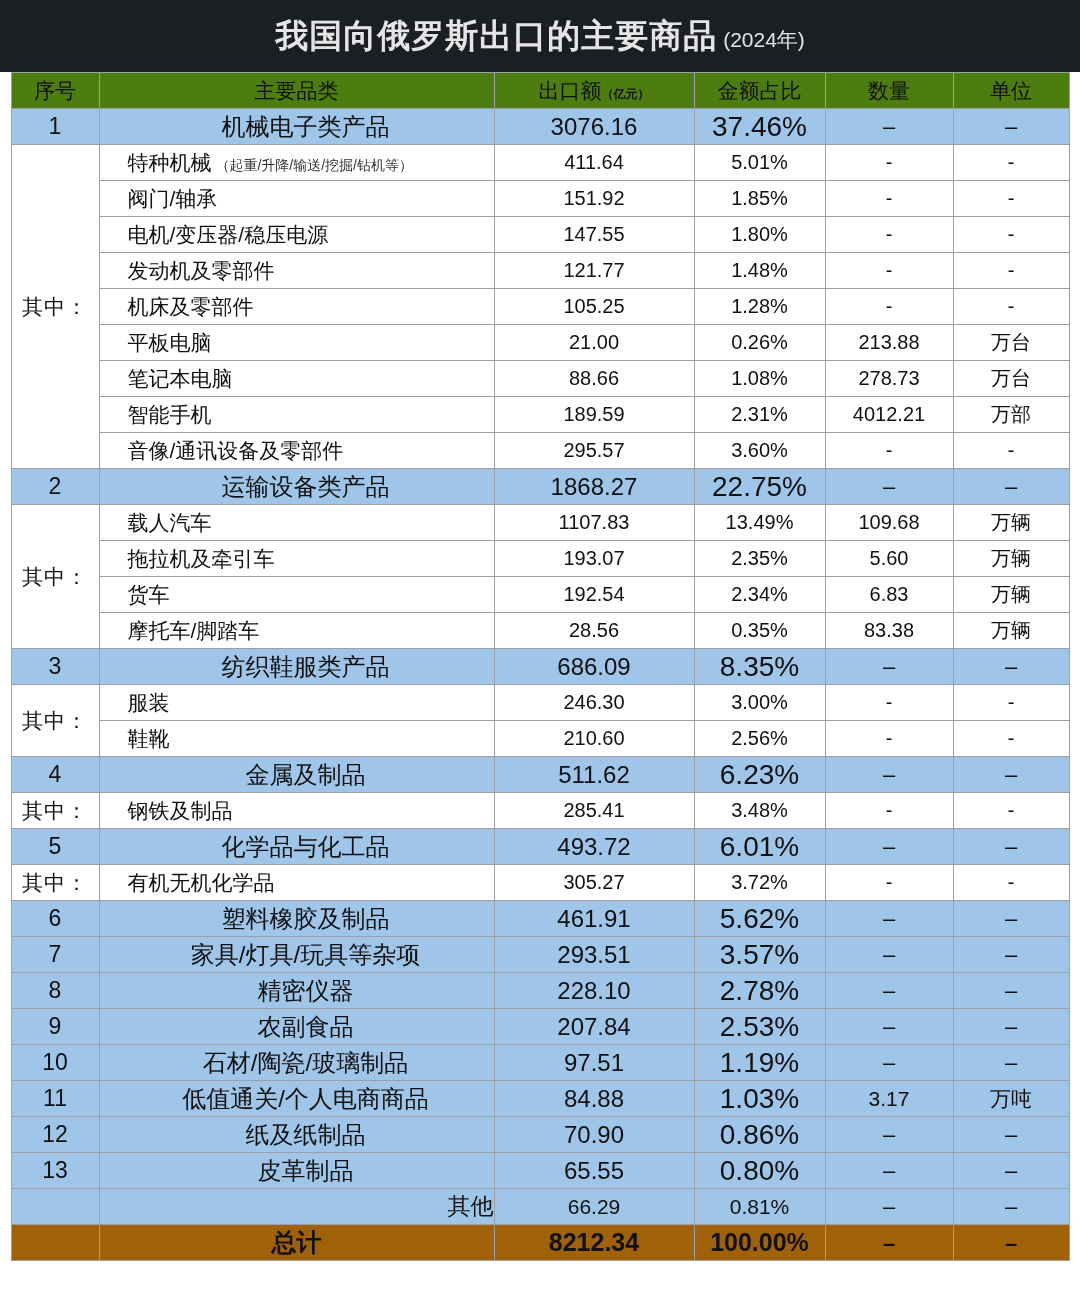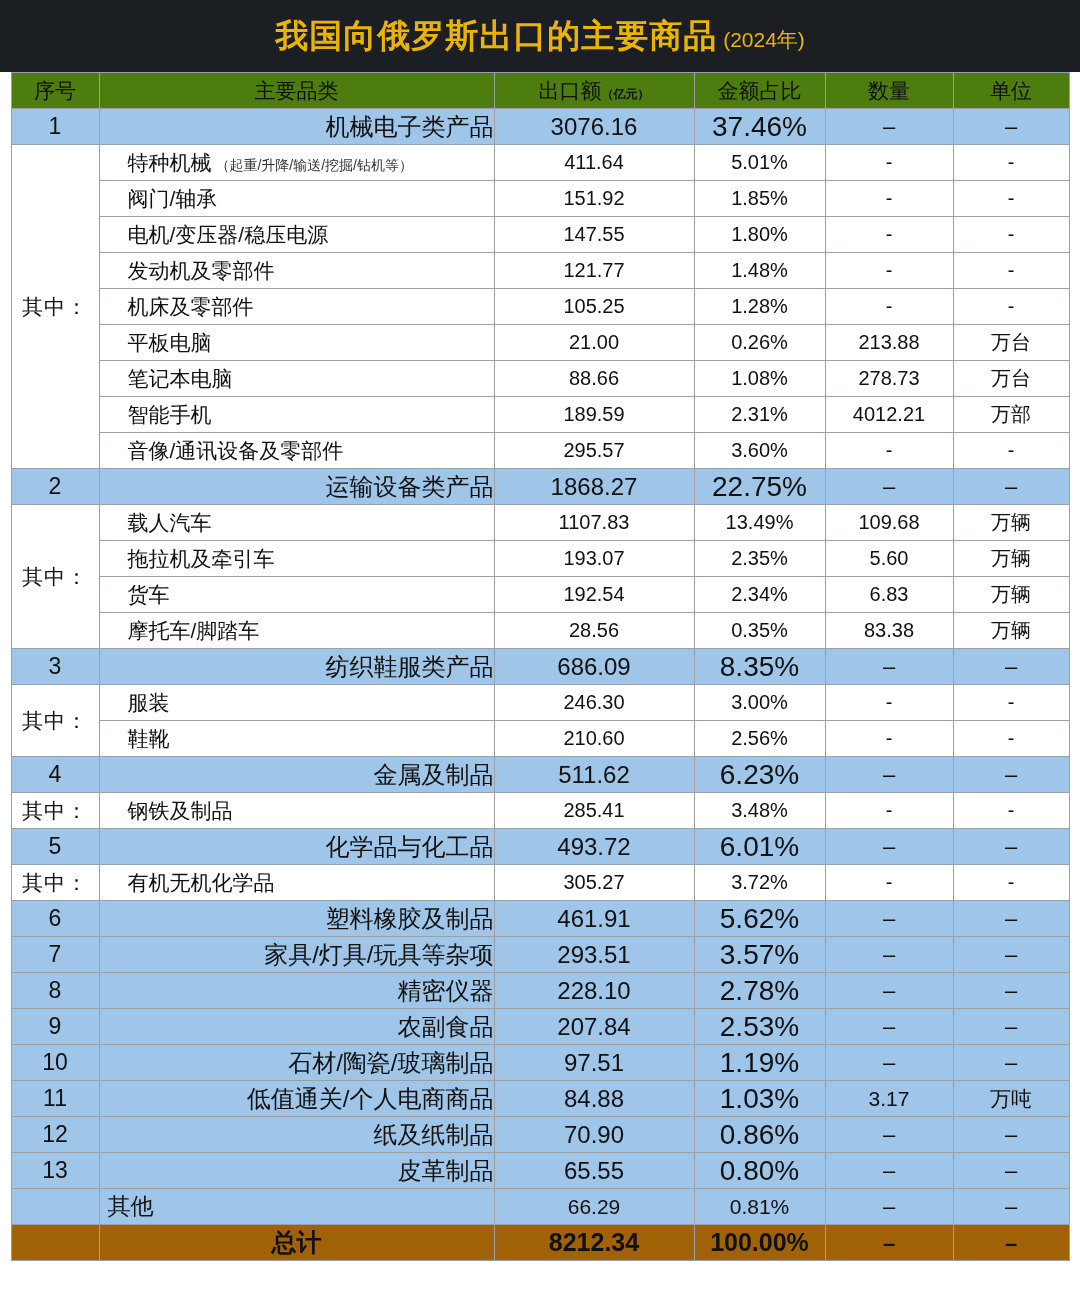--- a/index.html
+++ b/index.html
@@ -15,21 +15,21 @@
   }
   .page {
     width: 1080px;
     height: 1289px;
     position: relative;
     background: #ffffff;
   }
   .title-bar {
     height: 72px;
     background: #1b1f24;
-    color: #eab308;
+    color: #e5e5e5;
     display: flex;
     align-items: center;
     justify-content: center;
     gap: 6px;
   }
   .title-main {
     font-size: 33px;
     font-weight: bold;
     letter-spacing: 1px;
   }
@@ -66,31 +66,31 @@
     font-weight: bold;
     height: 40px;
     background: #4d7c0f;
   }
   .hdr-amt-unit {
     font-size: 12px;
     font-weight: bold;
   }
   
   tr.major td      { background: #9fc5e8; font-weight: normal; }
-  tr.major td.name { font-size: 24px; text-align: right; padding-left: 18px; }
+  tr.major td.name { font-size: 24px; text-align: center; padding-left: 18px; }
   tr.major td.idx  { font-size: 23px; }
   tr.major td.amt  { font-size: 24px; text-align: center; }
   tr.major td.pct  { font-size: 28px; }
 
   tr.sub td        { background: #ffffff; }
   tr.sub td.name   { text-align: left; padding-left: 28px; font-size: 21px; }
   tr.sub td.amt, tr.sub td.pct, tr.sub td.qty, tr.sub td.unit { font-size: 20px; }
 
   tr.other td      { background: #9fc5e8; }
-  tr.other td.name { font-size: 23px; text-align: left; padding-left: 8px; }
+  tr.other td.name { font-size: 23px; text-align: right; padding-left: 8px; }
 
   tr.total td      { background: #a16207; font-weight: bold; font-size: 25px; }
   tr.total td.name { text-align: center; }
 
   td.qizhong {
     background: #ffffff;
     font-size: 20px;
     vertical-align: middle;
     text-align: center;
     letter-spacing: 1px;

